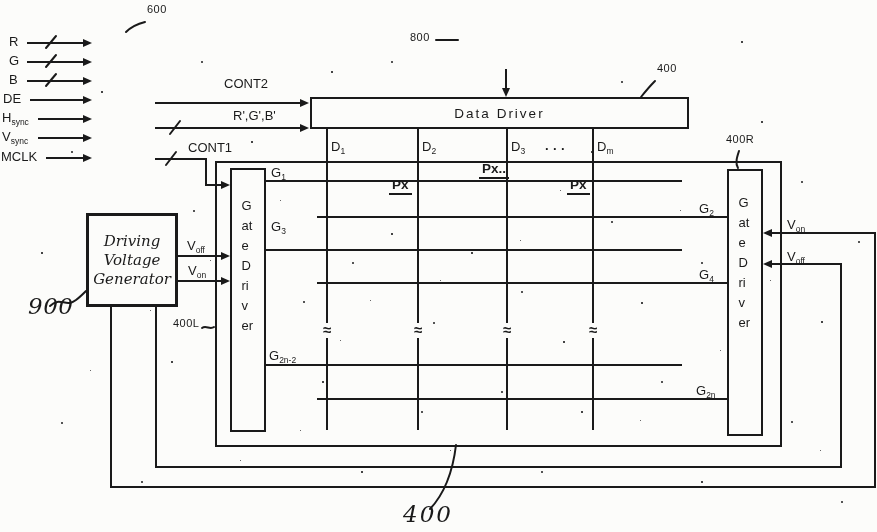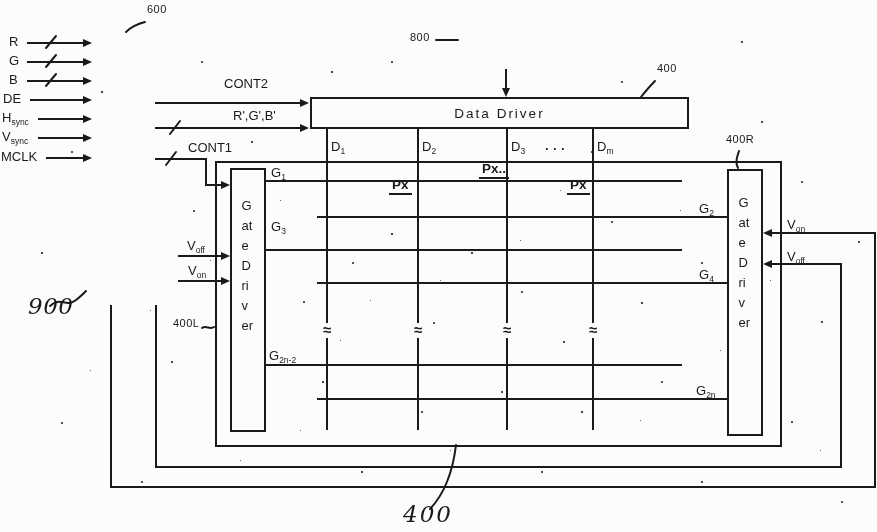--- a/index.html
+++ b/index.html
@@ -114,20 +114,27 @@
   </div>
 
   <div class="box gd" style="left:230px;top:168px;width:36px;height:264px;z-index:2">
     <div class="vtext">Gate Driver</div>
   </div>
 
   <div class="box gd" style="left:727px;top:169px;width:36px;height:267px;z-index:2;padding-top:22px">
     <div class="vtext">Gate Driver</div>
   </div>
 
+  <div class="box hand" style="left:86px;top:213px;width:92px;height:94px;border-width:3px">
+    <div style="font-size:15px;line-height:19px">
+      <span>Driving</span><br>
+      <span>Voltage</span><br>
+      <span>Generator</span>
+    </div>
+  </div>
 
   <span class="lbl" style="left:9px;top:35px"><span>R</span></span>
   <span class="lbl" style="left:9px;top:54px"><span>G</span></span>
   <span class="lbl" style="left:9px;top:73px"><span>B</span></span>
   <span class="lbl" style="left:3px;top:92px"><span>DE</span></span>
   <span class="lbl" style="left:2px;top:111px"><span>H</span><span class="sub">sync</span></span>
   <span class="lbl" style="left:2px;top:130px"><span>V</span><span class="sub">sync</span></span>
   <span class="lbl" style="left:1px;top:150px"><span>MCLK</span></span>
 
   <span class="lbl" style="left:224px;top:77px">CONT2</span>

